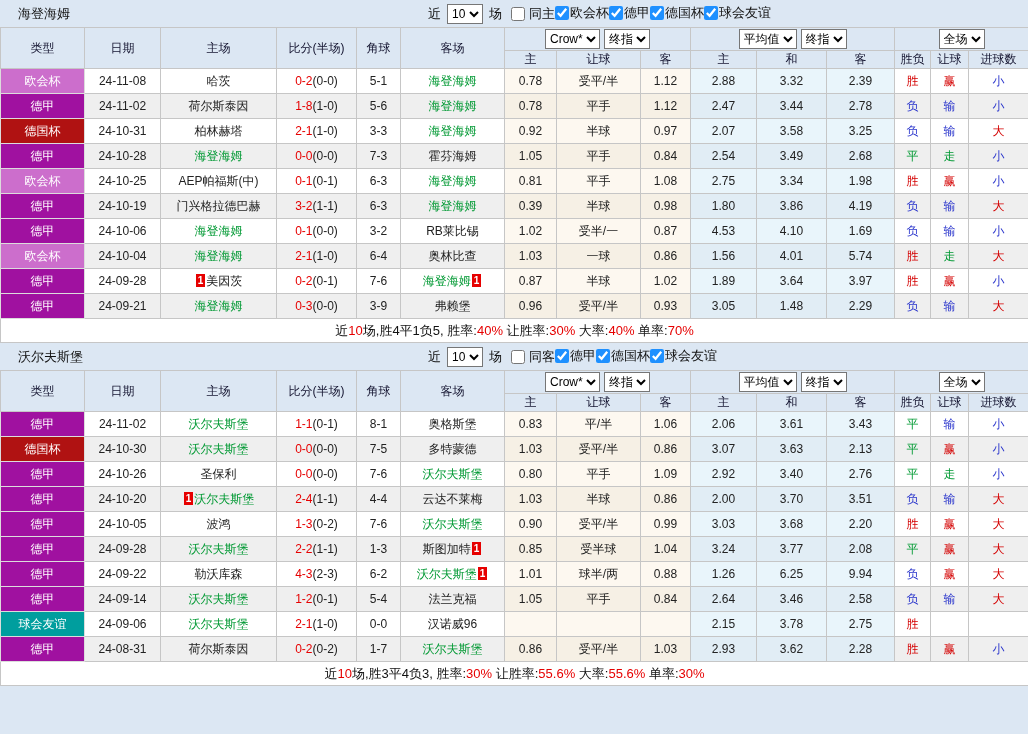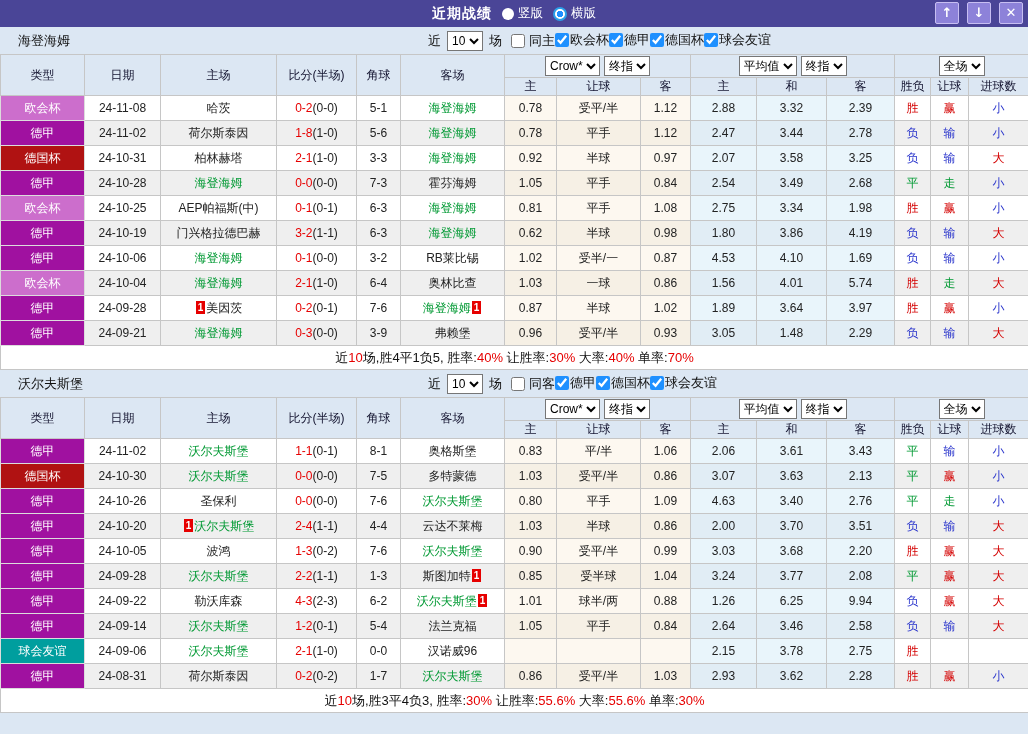--- a/index.html
+++ b/index.html
@@ -66,38 +66,20 @@
     vertical-align:1px;
   }
   tfoot td { height:24px; background:#fff; font-size:13px; color:#111; border:1px solid #c6c6c6; }
   tfoot .red { color:#e60000; }
 </style>
 </head>
 <body>
 
 <div class="window">
 
-  <div class="titlebar">
-    <div class="titlebar-center">
-      <span class="win-title">近期战绩</span>
-      <label class="radio-label">
-        <span class="radio-dot"></span>
-        <span>竖版</span>
-      </label>
-      <label class="radio-label">
-        <span class="radio-dot checked"></span>
-        <span>横版</span>
-      </label>
-    </div>
-    <div class="titlebar-buttons">
-      <button class="tbtn">↑</button>
-      <button class="tbtn">↓</button>
-      <button class="tbtn">✕</button>
-    </div>
-  </div>
 
   <div id="sections">
   <div class="section">
     <div class="section-strip">
       <span class="team-name">海登海姆</span>
       <div class="filters">
         <span class="gap">近</span>
         <select><option>10</option></select>
         <span class="gap">场</span>
         <label class="chk same-chk">
@@ -253,21 +235,21 @@
               <td class="res" style="color: rgb(212, 0, 0);">赢</td>
               <td class="res" style="color: rgb(42, 53, 204);">小</td>
             </tr>
             <tr>
               <td class="type" style="background: rgb(160, 17, 160);">德甲</td>
               <td class="date">24-10-19</td>
               <td class="home"><span>门兴格拉德巴赫</span></td>
               <td class="score"><span class="score-main">3-2</span><span>(1-1)</span></td>
               <td class="corner">6-3</td>
               <td class="away"><span class="team">海登海姆</span></td>
-              <td class="odds">0.62</td>
+              <td class="odds">0.39</td>
               <td class="odds">半球</td>
               <td class="odds">0.98</td>
               <td class="avg">1.80</td>
               <td class="avg">3.86</td>
               <td class="avg">4.19</td>
               <td class="res" style="color: rgb(42, 53, 204);">负</td>
               <td class="res" style="color: rgb(42, 53, 204);">输</td>
               <td class="res" style="color: rgb(212, 0, 0);">大</td>
             </tr>
             <tr>
@@ -456,21 +438,21 @@
             <tr>
               <td class="type" style="background: rgb(160, 17, 160);">德甲</td>
               <td class="date">24-10-26</td>
               <td class="home"><span>圣保利</span></td>
               <td class="score"><span class="score-main">0-0</span><span>(0-0)</span></td>
               <td class="corner">7-6</td>
               <td class="away"><span class="team">沃尔夫斯堡</span></td>
               <td class="odds">0.80</td>
               <td class="odds">平手</td>
               <td class="odds">1.09</td>
-              <td class="avg">4.63</td>
+              <td class="avg">2.92</td>
               <td class="avg">3.40</td>
               <td class="avg">2.76</td>
               <td class="res" style="color: rgb(0, 153, 51);">平</td>
               <td class="res" style="color: rgb(0, 153, 51);">走</td>
               <td class="res" style="color: rgb(42, 53, 204);">小</td>
             </tr>
             <tr>
               <td class="type" style="background: rgb(160, 17, 160);">德甲</td>
               <td class="date">24-10-20</td>
               <td class="home"><span class="card">1</span><span class="team">沃尔夫斯堡</span></td>

